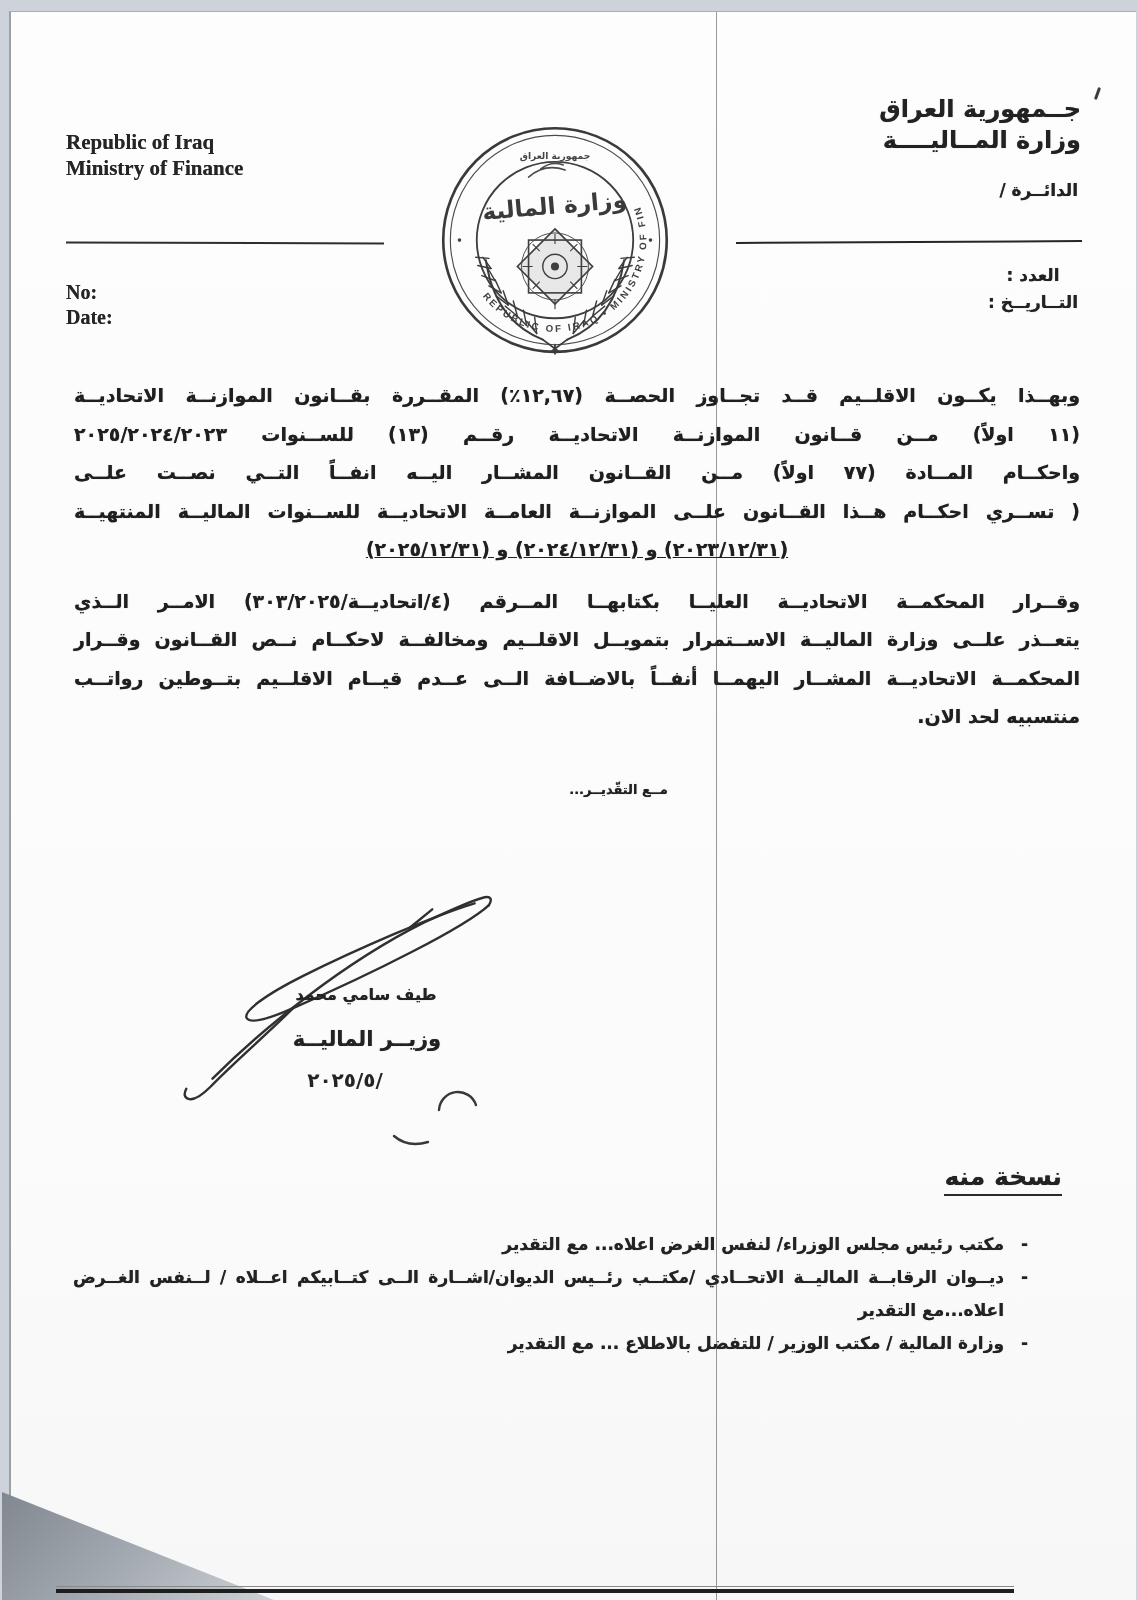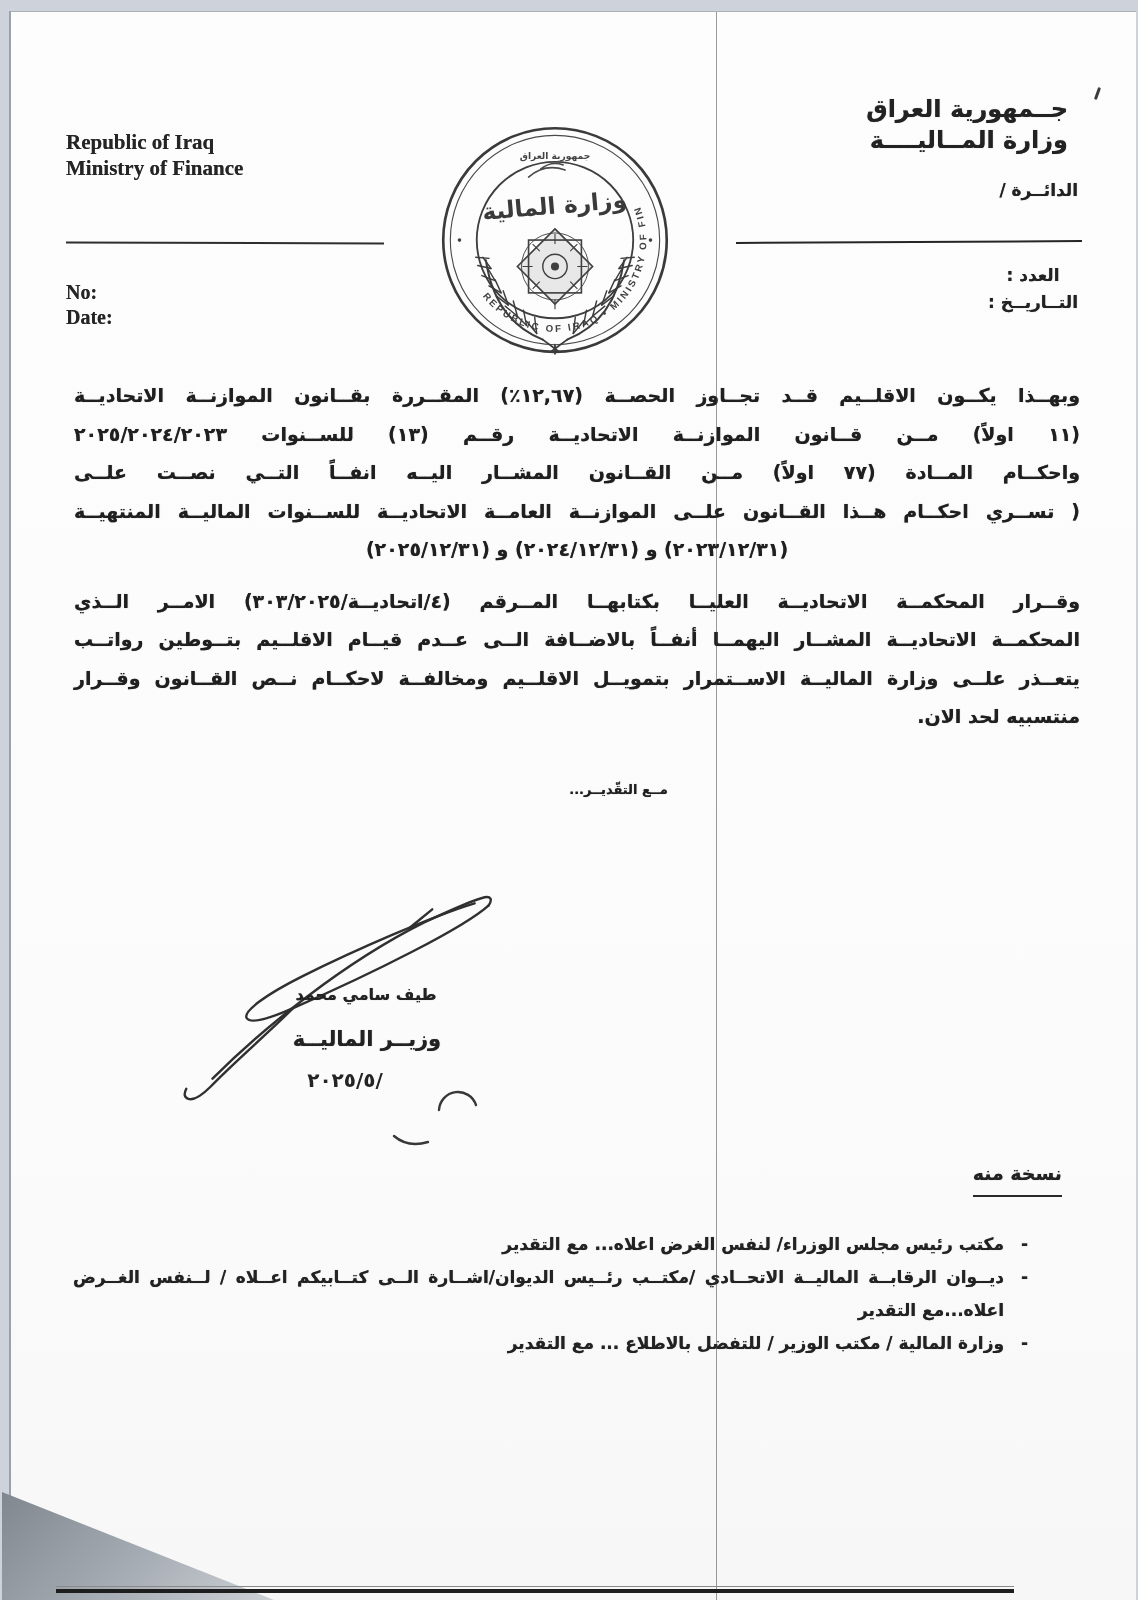--- a/index.html
+++ b/index.html
@@ -22,45 +22,45 @@
   
   .en-header{position:absolute;left:55px;top:117px;font-family:"Liberation Serif",serif;
              font-weight:bold;font-size:21px;line-height:26px;color:#252525;
              text-shadow:0 0 .6px rgba(40,40,40,.75);}
   .en-line{position:absolute;left:55px;top:230px;width:318px;height:2px;background:#2e2e2e;
            transform:rotate(.2deg);}
   .en-nodate{position:absolute;left:55px;top:262px;font-family:"Liberation Serif",serif;
              font-weight:bold;font-size:20px;line-height:25px;color:#252525;
              text-shadow:0 0 .6px rgba(40,40,40,.75);margin-top:6px;}
   .ar{direction:rtl;font-weight:bold;color:#222;text-shadow:0 0 .7px rgba(45,45,45,.8);}
-  .ar-header{position:absolute;right:68px;top:82px;text-align:right;font-size:24px;line-height:31px;}
+  .ar-header{position:absolute;right:55px;top:82px;text-align:right;font-size:24px;line-height:31px;}
   .ar-dept{position:absolute;right:58px;top:168px;font-size:17px;}
   .ar-line{position:absolute;left:725px;top:229px;width:346px;height:2px;background:#262626;
            transform:rotate(-.3deg);}
   .ar-nodate{position:absolute;right:58px;top:250px;font-size:17px;line-height:27px;text-align:center;}
   .seal{position:absolute;left:428px;top:98px;}
   
   .body-text{position:absolute;left:63px;right:56px;top:364px;font-size:19px;
              line-height:38.5px;color:#1f1f1f;}
   .jline{text-align:justify;text-align-last:justify;}
-  .cline{text-align:center;text-align-last:center;}
+  .cline{text-align:center;text-align-last:center;text-decoration:underline;}
   .rline{text-align:right;text-align-last:right;}
   .para2{margin-top:13px;}
   .closing{position:absolute;left:495px;top:770px;width:225px;text-align:center;
            font-size:13px;color:#1f1f1f;}
   
   .sig-svg{position:absolute;left:160px;top:855px;z-index:2;}
   .sig-name{position:absolute;left:236px;top:973px;width:238px;text-align:center;font-size:16px;z-index:3;}
   .sig-title{position:absolute;left:247px;top:1015px;width:218px;text-align:center;font-size:21px;z-index:3;}
   .sig-date{position:absolute;left:250px;top:1056px;width:168px;text-align:center;font-size:20px;
             font-weight:bold;color:#242424;z-index:3;}
   .pen-curl{position:absolute;left:378px;top:1062px;z-index:2;}
   
-  .copies-title{position:absolute;right:74px;top:1150px;font-size:19px;
-                border-bottom:2px solid #2a2a2a;padding-bottom:11px;}
+  .copies-title{position:absolute;right:74px;top:1150px;font-size:25px;
+                border-bottom:2px solid #2a2a2a;padding-bottom:3px;}
   .copies{position:absolute;left:62px;right:106px;top:1216px;font-size:17px;line-height:33px;
           color:#222;}
   .copies ul{margin:0;padding:0;list-style:none;}
   .copies li{position:relative;padding-right:26px;}
   .copies .dash{position:absolute;right:2px;top:0;}
   .copies .justify{text-align:justify;}
   svg text{text-shadow:none;}
 </style>
 </head>
 <body>
@@ -132,22 +132,22 @@
     <div class="ar body-text">
       <div>
         <div class="jline">وبهــذا يكــون الاقلــيم قــد تجــاوز الحصــة (١٢,٦٧٪) المقــررة بقــانون الموازنــة الاتحاديــة</div>
         <div class="jline">(١١ اولاً) مــن قــانون الموازنــة الاتحاديــة رقــم (١٣) للســنوات ٢٠٢٥/٢٠٢٤/٢٠٢٣</div>
         <div class="jline">واحكــام المــادة (٧٧ اولاً) مــن القــانون المشــار اليــه انفــاً التــي نصــت علــى</div>
         <div class="jline">( تســري احكــام هــذا القــانون علــى الموازنــة العامــة الاتحاديــة للســنوات الماليــة المنتهيــة</div>
         <div class="cline">(٢٠٢٣/١٢/٣١) و (٢٠٢٤/١٢/٣١) و (٢٠٢٥/١٢/٣١)</div>
       </div>
       <div class="para2">
         <div class="jline">وقــرار المحكمــة الاتحاديــة العليــا بكتابهــا المــرقم (٤/اتحاديــة/٣٠٣/٢٠٢٥) الامــر الــذي</div>
+        <div class="jline">يتعــذر علــى وزارة الماليــة الاســتمرار بتمويــل الاقلــيم ومخالفــة لاحكــام نــص القــانون وقــرار</div>
         <div class="jline">المحكمــة الاتحاديــة المشــار اليهمــا أنفــاً بالاضــافة الــى عــدم قيــام الاقلــيم بتــوطين رواتــب</div>
-        <div class="jline">يتعــذر علــى وزارة الماليــة الاســتمرار بتمويــل الاقلــيم ومخالفــة لاحكــام نــص القــانون وقــرار</div>
         <div class="rline">منتسبيه لحد الان.</div>
       </div>
     </div>
     <div class="ar closing">مــع التقّديــر...</div>
 
     <svg class="sig-svg" width="335" height="252" viewBox="0 0 330 250">
       <g fill="none" stroke="#303030" stroke-width="2.4" stroke-linecap="round">
         <path d="M 40 210 C 90 160, 170 95, 250 55 C 280 41, 300 32, 310 30 C 316 29, 318 32, 314 38"></path>
         <path d="M 314 38 C 290 60, 200 105, 120 140 C 95 151, 78 156, 74 150 C 70 144, 90 128, 130 108 C 180 83, 260 48, 300 36"></path>
         <path d="M 120 140 C 95 165, 60 195, 38 218 C 30 226, 22 232, 16 230 q -6 -2 -2 -10"></path>

